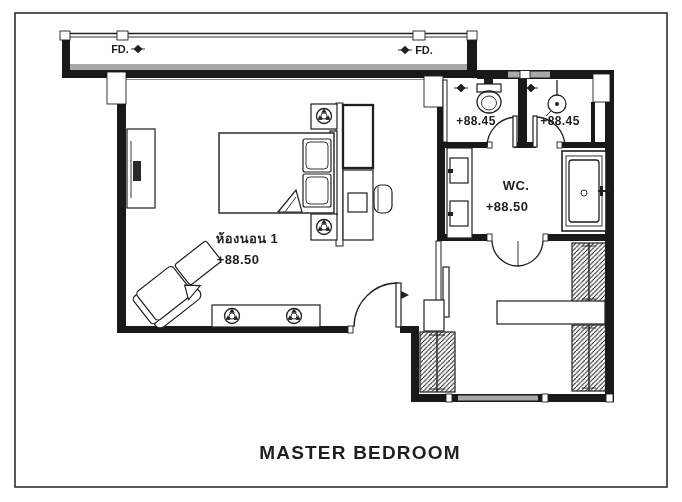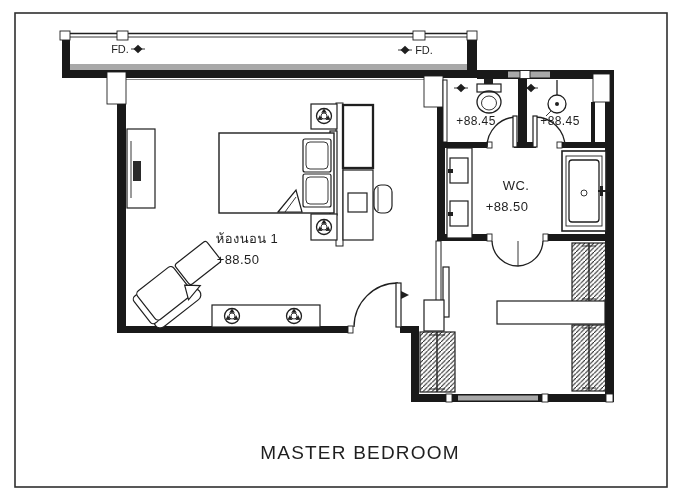--- a/index.html
+++ b/index.html
@@ -1,16 +1,16 @@
 <!DOCTYPE html>
 <html><head>
 <meta charset="utf-8">
 <style>
   html,body{margin:0;padding:0;background:#ffffff;}
-  .stage{position:relative;width:682px;height:502px;background:#a3a3a3;overflow:hidden;}
+  .stage{position:relative;width:682px;height:502px;background:#a3a3a3;overflow:hidden;font-weight:bold;}
   svg{display:block;}
   text{font-family:"Liberation Sans","DejaVu Sans",sans-serif;fill:#1f1f1f;}
   .t11{font-size:11px;}
   .t12{font-size:12px;letter-spacing:.4px;}
   .t13{font-size:13px;letter-spacing:.4px;}
   .t19{font-size:19px;letter-spacing:1.2px;}
   .ln{fill:none;stroke:#1f1f1f;stroke-width:1.3;}
   .lt{fill:none;stroke:#1f1f1f;stroke-width:0.9;}
   .wh{fill:#ffffff;stroke:#1f1f1f;stroke-width:1.2;}
   .wh2{fill:#ffffff;stroke:#1f1f1f;stroke-width:2.3;}

